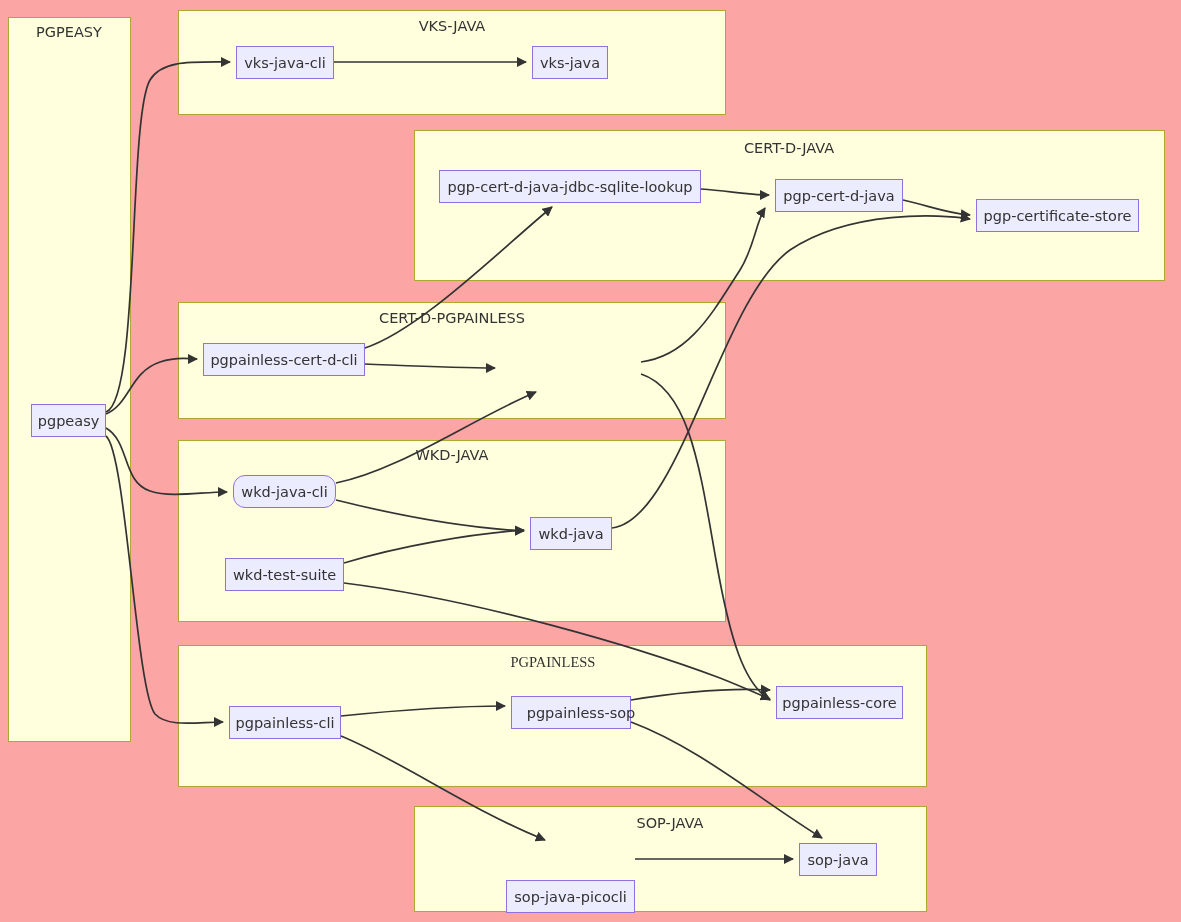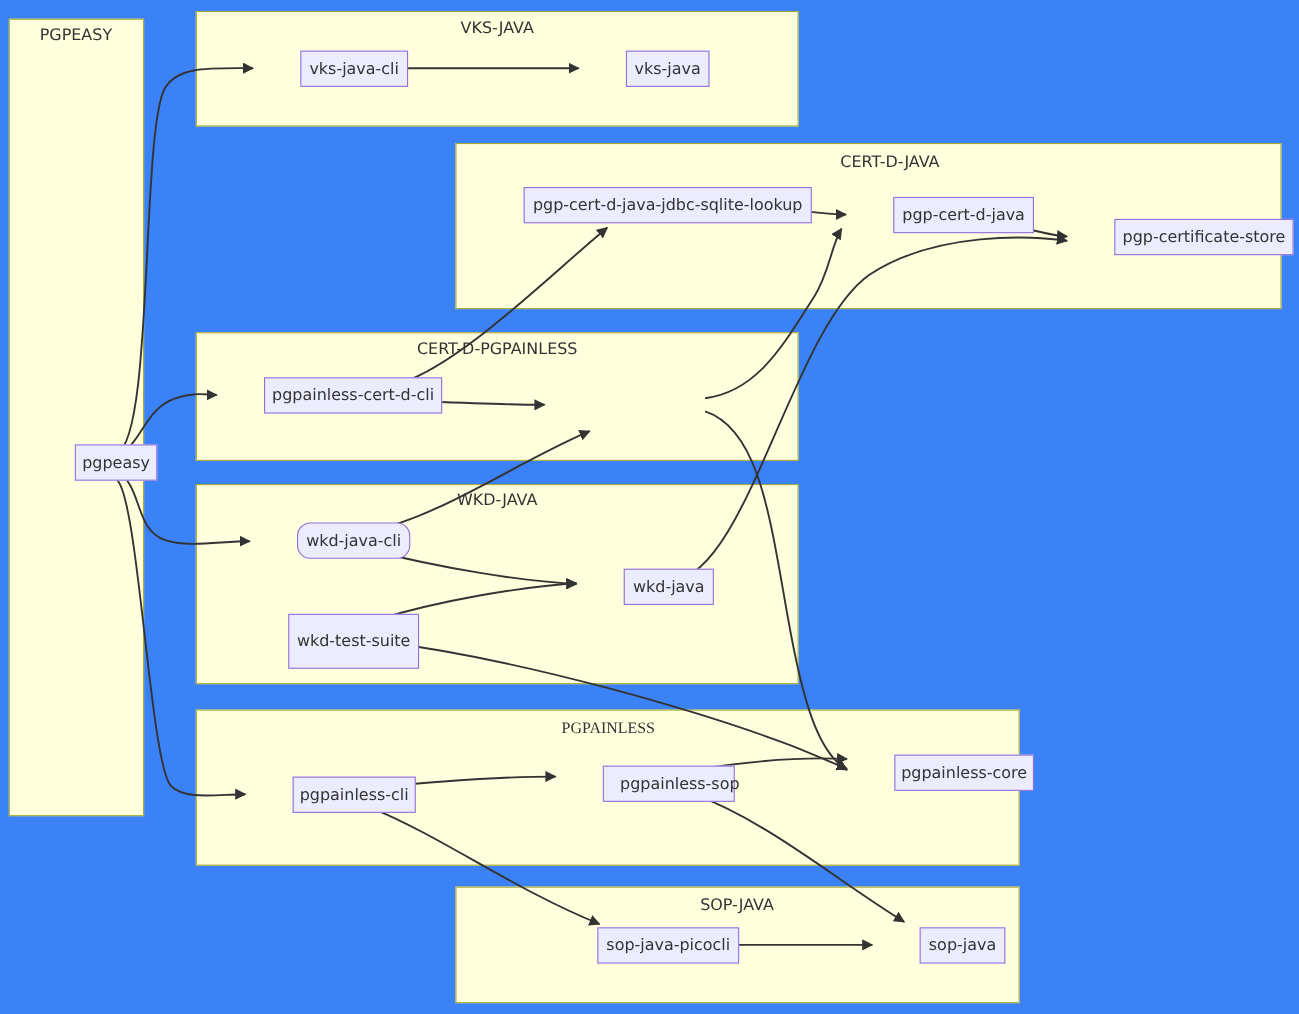--- a/index.html
+++ b/index.html
@@ -1,24 +1,24 @@
 <!DOCTYPE html>
 <html><head>
 <meta charset="utf-8">
 <style>
   html,body{margin:0;padding:0;background:#000;}
-  #stage{position:relative;width:1181px;height:922px;background:#3b82f6;
+  #stage{position:relative;width:1181px;height:922px;background:#fca5a5;
          font-family:"DejaVu Sans", sans-serif;overflow:hidden;}
   #edges{position:absolute;left:0;top:0;width:1181px;height:922px;}
   .cluster{position:absolute;background:#ffffde;border:1px solid #aaaa33;box-sizing:border-box;}
   .cluster-label{position:absolute;transform:translateX(-50%);
                  font-size:14.5px;color:#333;white-space:nowrap;}
   .node{position:absolute;background:#ececff;border:1px solid #9370db;
         box-sizing:border-box;display:flex;align-items:center;justify-content:center;
-        font-size:14.5px;color:#333;white-space:nowrap;margin-left:37px;}
+        font-size:14.5px;color:#333;white-space:nowrap;}
 </style>
 </head>
 <body>
 
 <div id="stage">
 
   <svg id="edges" viewBox="0 0 1181 922" xmlns="http://www.w3.org/2000/svg" style="z-index: 2;">
     <defs>
       <marker id="arrow" viewBox="0 0 10 10" refX="9" refY="5" markerWidth="6" markerHeight="6" orient="auto-start-reverse">
         <path d="M 0 0 L 10 5 L 0 10 z" fill="#333333"></path>
@@ -48,41 +48,41 @@
         <path d="M 635,859 L 793,859" fill="none" stroke="#333333" stroke-width="1.7" marker-end="url(#arrow)"></path>
       </g>
   </svg>
 
   <div id="cluster-layer" style="position: absolute; left: 0px; top: 0px; width: 1181px; height: 922px; z-index: 1;">
       <div class="cluster" style="left: 8px; top: 17px; width: 123px; height: 725px; background: rgb(255, 255, 222); border-color: rgb(170, 170, 51);"></div>
       <div class="cluster-label" style="left: 69px; top: 24px; color: rgb(51, 51, 51);">PGPEASY</div>
       <div class="cluster" style="left: 178px; top: 10px; width: 548px; height: 105px; background: rgb(255, 255, 222); border-color: rgb(170, 170, 51);"></div>
       <div class="cluster-label" style="left: 452px; top: 18px; color: rgb(51, 51, 51);">VKS-JAVA</div>
       <div class="cluster" style="left: 414px; top: 130px; width: 751px; height: 151px; background: rgb(255, 255, 222); border-color: rgb(170, 170, 51);"></div>
-      <div class="cluster-label" style="left: 789px; top: 140px; color: rgb(51, 51, 51); margin-left: 20px;">CERT-D-JAVA</div>
+      <div class="cluster-label" style="left: 789px; top: 140px; color: rgb(51, 51, 51);">CERT-D-JAVA</div>
       <div class="cluster" style="left: 178px; top: 302px; width: 548px; height: 117px; background: rgb(255, 255, 222); border-color: rgb(170, 170, 51);"></div>
       <div class="cluster-label" style="left: 452px; top: 310px; color: rgb(51, 51, 51);">CERT-D-PGPAINLESS</div>
       <div class="cluster" style="left: 178px; top: 440px; width: 548px; height: 182px; background: rgb(255, 255, 222); border-color: rgb(170, 170, 51);"></div>
       <div class="cluster-label" style="left: 452px; top: 447px; color: rgb(51, 51, 51);">WKD-JAVA</div>
       <div class="cluster" style="left: 178px; top: 645px; width: 749px; height: 142px; background: rgb(255, 255, 222); border-color: rgb(170, 170, 51);"></div>
       <div class="cluster-label" style="left: 553px; top: 654px; color: rgb(51, 51, 51); font-family: Liberation Serif, serif;">PGPAINLESS</div>
       <div class="cluster" style="left: 414px; top: 806px; width: 513px; height: 106px; background: rgb(255, 255, 222); border-color: rgb(170, 170, 51);"></div>
       <div class="cluster-label" style="left: 670px; top: 815px; color: rgb(51, 51, 51);">SOP-JAVA</div>
     </div>
   <div id="node-layer" style="position: absolute; left: 0px; top: 0px; width: 1181px; height: 922px; z-index: 3;">
       <div class="node" style="left: 31px; top: 404px; width: 75px; height: 33px; background: rgb(236, 236, 255); border-color: rgb(147, 112, 219); color: rgb(51, 51, 51);">pgpeasy</div>
       <div class="node" style="left: 236px; top: 46px; width: 98px; height: 33px; background: rgb(236, 236, 255); border-color: rgb(147, 112, 219); color: rgb(51, 51, 51);">vks-java-cli</div>
       <div class="node" style="left: 532px; top: 46px; width: 76px; height: 33px; background: rgb(236, 236, 255); border-color: rgb(147, 112, 219); color: rgb(51, 51, 51);">vks-java</div>
       <div class="node" style="left: 439px; top: 170px; width: 262px; height: 33px; background: rgb(236, 236, 255); border-color: rgb(147, 112, 219); color: rgb(51, 51, 51);">pgp-cert-d-java-jdbc-sqlite-lookup</div>
       <div class="node" style="left: 775px; top: 179px; width: 128px; height: 33px; background: rgb(236, 236, 255); border-color: rgb(147, 112, 219); color: rgb(51, 51, 51);">pgp-cert-d-java</div>
       <div class="node" style="left: 203px; top: 343px; width: 162px; height: 33px; background: rgb(236, 236, 255); border-color: rgb(147, 112, 219); color: rgb(51, 51, 51);">pgpainless-cert-d-cli</div>
       <div class="node" style="left: 976px; top: 199px; width: 163px; height: 33px; background: rgb(236, 236, 255); border-color: rgb(147, 112, 219); color: rgb(51, 51, 51);">pgp-certificate-store</div>
       <div class="node" style="left: 233px; top: 475px; width: 103px; height: 33px; background: rgb(236, 236, 255); border-color: rgb(147, 112, 219); color: rgb(51, 51, 51); border-radius: 12px;">wkd-java-cli</div>
       <div class="node" style="left: 530px; top: 517px; width: 82px; height: 33px; background: rgb(236, 236, 255); border-color: rgb(147, 112, 219); color: rgb(51, 51, 51);">wkd-java</div>
-      <div class="node" style="left: 225px; top: 558px; width: 119px; height: 50px; background: rgb(236, 236, 255); border-color: rgb(147, 112, 219); color: rgb(51, 51, 51);">wkd-test-suite</div>
+      <div class="node" style="left: 225px; top: 558px; width: 119px; height: 33px; background: rgb(236, 236, 255); border-color: rgb(147, 112, 219); color: rgb(51, 51, 51);">wkd-test-suite</div>
       <div class="node" style="left: 229px; top: 706px; width: 112px; height: 33px; background: rgb(236, 236, 255); border-color: rgb(147, 112, 219); color: rgb(51, 51, 51);">pgpainless-cli</div>
       <div class="node" style="left: 511px; top: 696px; width: 120px; height: 33px; background: rgb(236, 236, 255); border-color: rgb(147, 112, 219); color: rgb(51, 51, 51); padding-left: 20px;">pgpainless-sop</div>
       <div class="node" style="left: 776px; top: 686px; width: 127px; height: 33px; background: rgb(236, 236, 255); border-color: rgb(147, 112, 219); color: rgb(51, 51, 51);">pgpainless-core</div>
-      <div class="node" style="left: 506px; top: 843px; width: 129px; height: 33px; background: rgb(236, 236, 255); border-color: rgb(147, 112, 219); color: rgb(51, 51, 51);">sop-java-picocli</div>
+      <div class="node" style="left: 506px; top: 880px; width: 129px; height: 33px; background: rgb(236, 236, 255); border-color: rgb(147, 112, 219); color: rgb(51, 51, 51);">sop-java-picocli</div>
       <div class="node" style="left: 799px; top: 843px; width: 78px; height: 33px; background: rgb(236, 236, 255); border-color: rgb(147, 112, 219); color: rgb(51, 51, 51);">sop-java</div>
     </div>
 
 </div>
 
 </body></html>

